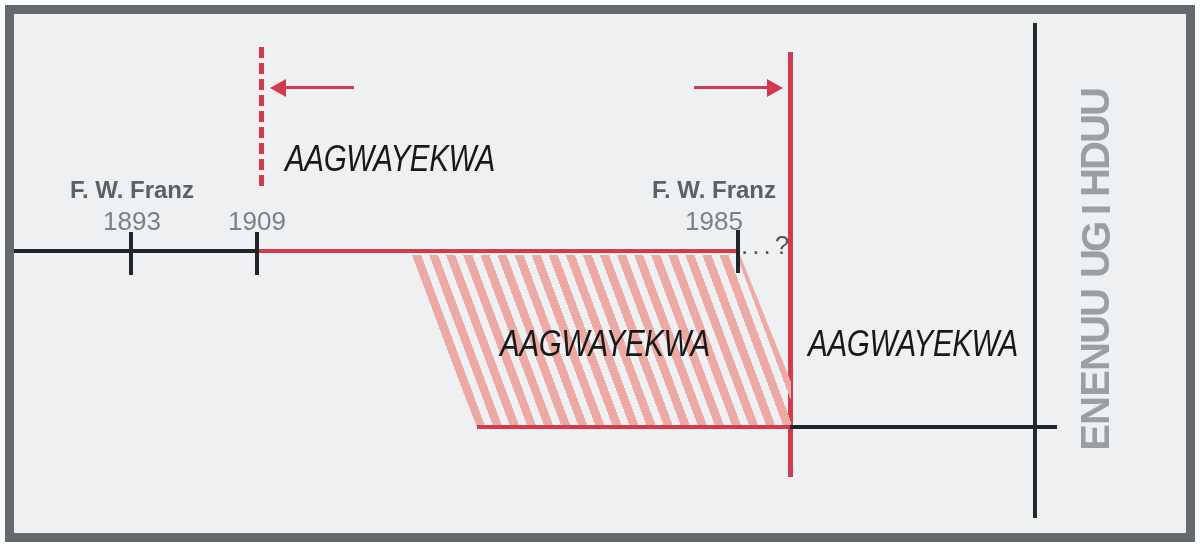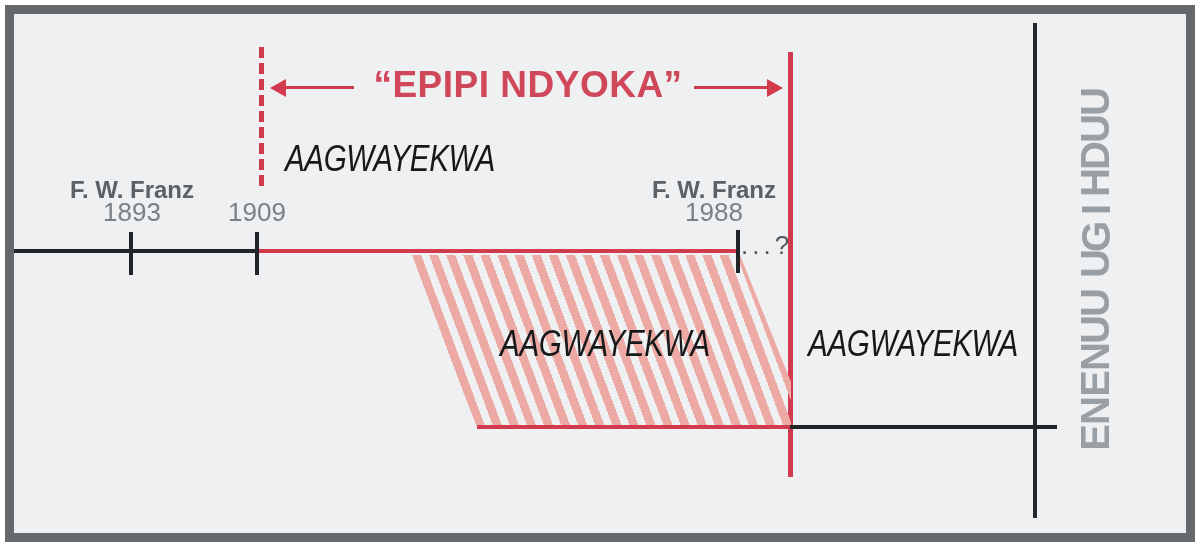--- a/index.html
+++ b/index.html
@@ -38,21 +38,21 @@
   }
   .period.left{left:285px;top:140px;transform:scaleX(.8);transform-origin:left top;}
   .period.center{left:605px;top:325px;transform:translateX(-50%) scaleX(.8);}
   .period.right{left:913px;top:325px;transform:translateX(-50%) scaleX(.8);}
   .person{
     position:absolute;transform:translateX(-50%);text-align:center;
     font-size:24px;font-weight:bold;color:#5b6165;line-height:1;white-space:nowrap;
   }
   .year{
     position:absolute;transform:translateX(-50%);text-align:center;
-    font-size:26px;font-weight:normal;color:#7b8185;line-height:1;white-space:nowrap;
+    font-size:26px;font-weight:normal;color:#7b8185;line-height:1;white-space:nowrap;margin-top:9px;
   }
   .dots{
     position:absolute;left:741px;top:232px;font-size:26px;color:#54585b;
     letter-spacing:4px;line-height:1;white-space:nowrap;
   }
   .arrow-shaft{position:absolute;height:3px;background:#d23a4e;}
   .arrow-head{position:absolute;width:0;height:0;border-top:9px solid rgba(0,0,0,0);border-bottom:9px solid rgba(0,0,0,0);}
   .arrow-head.to-left{border-right:16px solid #d23a4e;}
   .arrow-head.to-right{border-left:16px solid #d23a4e;}
   .vertical-label{
@@ -66,21 +66,20 @@
   }
   .vertical-label .vspace{height:12px;}
 </style>
 </head>
 <body>
 
 <div class="stage">
 
   <div class="frame"></div>
 
-  <div class="era-title">“EPIPI NDYOKA”</div>
 
   <div>
     <div class="arrow-head to-left abs" style="left:270px;top:79px;"></div>
     <div class="arrow-shaft" style="left:284px;top:86px;width:70px;"></div>
   </div>
 
   <div>
     <div class="arrow-shaft" style="left:694px;top:86px;width:74px;"></div>
     <div class="arrow-head to-right abs" style="left:767px;top:79px;"></div>
   </div>
@@ -97,21 +96,21 @@
   <div class="vtick" style="left:255px;top:232px;height:43px;"></div>
   <div class="vtick" style="left:736px;top:230px;height:43px;"></div>
 
   <div class="hline red" style="left:477px;top:425px;width:313px;"></div>
   <div class="hline" style="left:790px;top:425px;width:267px;"></div>
 
   <div class="person" style="left:132px;top:178px;">F. W. Franz</div>
   <div class="year" style="left:132px;top:199px;">1893</div>
   <div class="year" style="left:257px;top:199px;">1909</div>
   <div class="person" style="left:714px;top:178px;">F. W. Franz</div>
-  <div class="year" style="left:714px;top:199px;">1988</div>
+  <div class="year" style="left:714px;top:199px;">1985</div>
   <div class="dots">...?</div>
 
   <div class="period left">AAGWAYEKWA</div>
   <div class="period center">AAGWAYEKWA</div>
   <div class="period right">AAGWAYEKWA</div>
 
   <div class="vertical-label stacked-letters">
       <span class="vchar">U</span>
       <span class="vchar">U</span>
       <span class="vchar">D</span>

